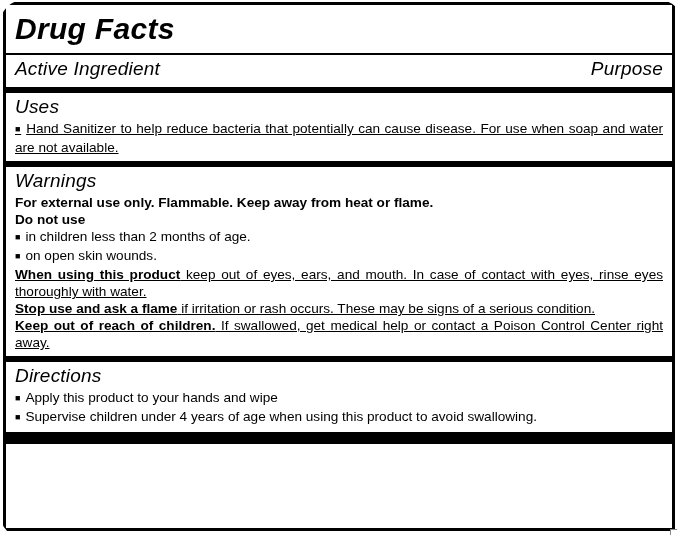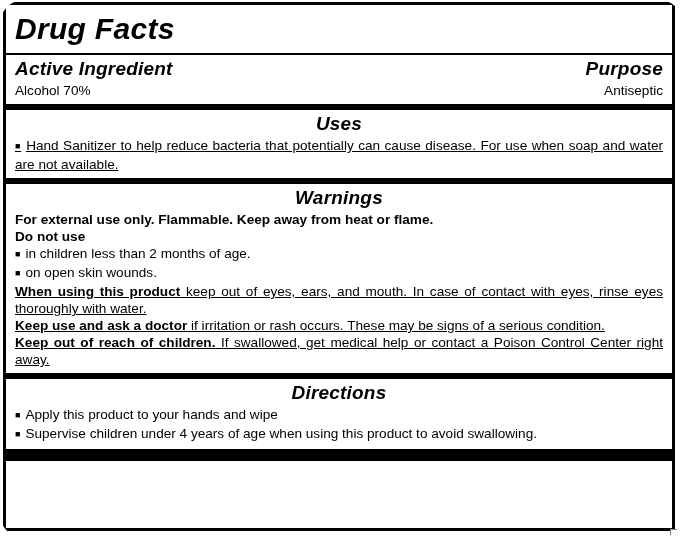--- a/index.html
+++ b/index.html
@@ -8,21 +8,21 @@
   .crop-mark{position:absolute;left:0;top:0;width:7px;height:7px;
              border-left:2px solid #777;border-top:2px solid #777;}
   .resize-handle{position:absolute;right:2px;bottom:1px;width:9px;height:6px;
                  border:1px solid #888;background:#fff;}
   .label{position:absolute;left:3px;top:2px;width:672px;height:529px;
          box-sizing:border-box;border:3px solid #000;background:#fff;overflow:hidden;}
   .sec{padding:0 9px;}
   .rule-thin{height:2px;background:#000;}
   .rule-thick{height:6px;background:#000;}
   h1{font-size:30px;font-style:italic;font-weight:bold;margin:7px 0 5px;letter-spacing:.3px;}
-  h2{font-size:19px;font-style:italic;font-weight:bold;margin:3px 0 2px;letter-spacing:.2px;text-align:center;}
+  h2{font-size:19px;font-style:italic;font-weight:normal;margin:3px 0 2px;letter-spacing:.2px;}
   .row{display:flex;justify-content:space-between;align-items:baseline;}
   .body{font-size:13.6px;line-height:17px;margin:0;}
   .b{font-weight:bold;}
   .justify{text-align:justify;text-decoration:underline;}
   .sq{font-size:9px;margin-right:5px;position:relative;top:-1px;}
   .sec.pad-b{padding-bottom:5px;}
   .title-sec{padding-bottom:2px;}
 </style>
 </head>
 <body>
@@ -36,43 +36,39 @@
       <h1>Drug Facts</h1>
     </section>
 
     <div class="rule-thin"></div>
 
     <section class="sec pad-b">
       <div class="row">
         <h2>Active Ingredient</h2>
         <h2>Purpose</h2>
       </div>
-      <div class="row body">
-        <span>Alcohol 70%</span>
-        <span>Antiseptic</span>
-      </div>
     </section>
 
     <div class="rule-thick"></div>
 
     <section class="sec pad-b">
       <h2>Uses</h2>
       <p class="body justify"><span class="sq">■</span><span>Hand Sanitizer to help reduce bacteria that potentially can cause disease. For use when soap and water are not available.</span></p>
     </section>
 
     <div class="rule-thick"></div>
 
     <section class="sec pad-b">
       <h2>Warnings</h2>
       <p class="body b">For external use only. Flammable. Keep away from heat or flame.</p>
       <p class="body b">Do not use</p>
       <p class="body"><span class="sq">■</span><span>in children less than 2 months of age.</span></p>
       <p class="body"><span class="sq">■</span><span>on open skin wounds.</span></p>
       <p class="body justify"><span class="b">When using this product</span> <span>keep out of eyes, ears, and mouth. In case of contact with eyes, rinse eyes thoroughly with water.</span></p>
-      <p class="body justify"><span class="b">Keep use and ask a doctor</span> <span>if irritation or rash occurs. These may be signs of a serious condition.</span></p>
+      <p class="body justify"><span class="b">Stop use and ask a flame</span> <span>if irritation or rash occurs. These may be signs of a serious condition.</span></p>
       <p class="body justify"><span class="b">Keep out of reach of children.</span> <span>If swallowed, get medical help or contact a Poison Control Center right away.</span></p>
     </section>
 
     <div class="rule-thick"></div>
 
     <section class="sec pad-b">
       <h2>Directions</h2>
       <p class="body"><span class="sq">■</span><span>Apply this product to your hands and wipe</span></p>
       <p class="body"><span class="sq">■</span><span>Supervise children under 4 years of age when using this product to avoid swallowing.</span></p>
     </section>

